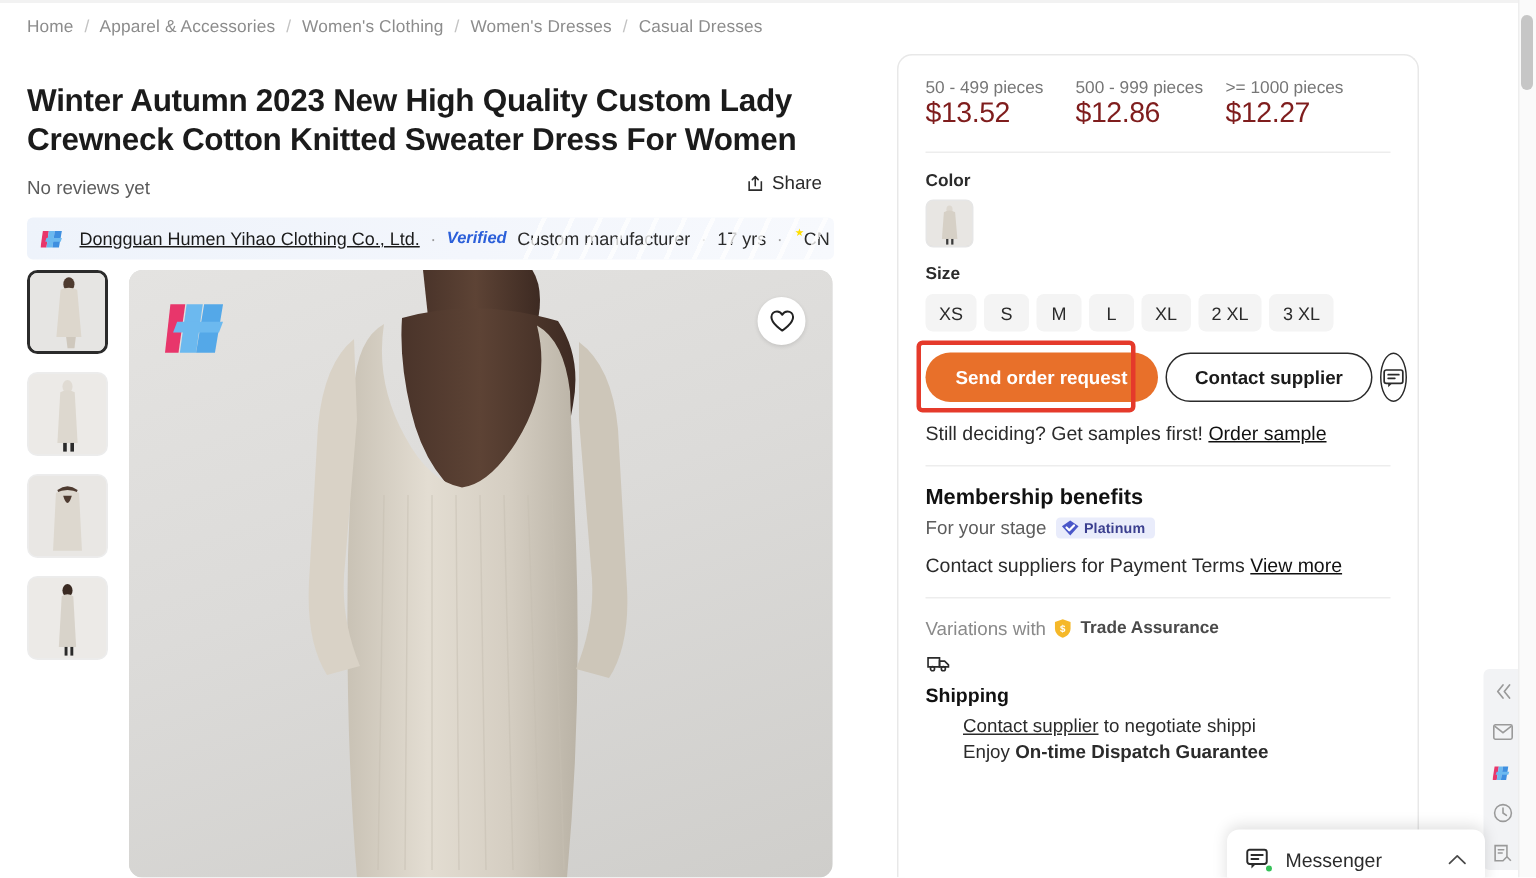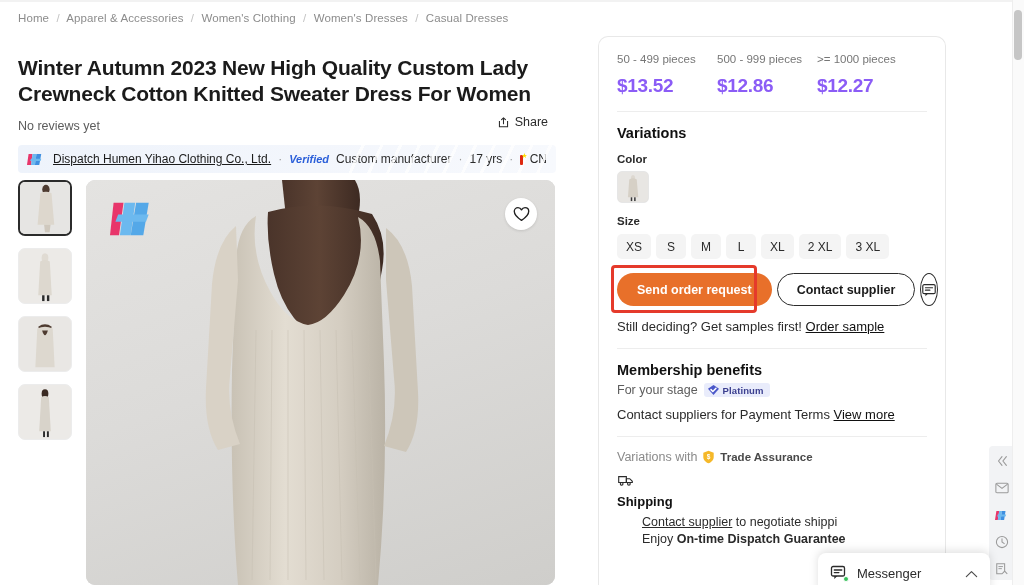--- a/index.html
+++ b/index.html
@@ -95,21 +95,21 @@
     position: absolute; left: 598px; top: 36px; width: 348px; height: 549px;
     background: #fff; border: 1px solid #e8e8e8; border-radius: 10px;
     border-bottom: none; border-bottom-left-radius: 0; border-bottom-right-radius: 0;
     padding: 16px 18px 12px 18px; overflow: hidden;
   }
   .tiers { display: flex; gap: 0; }
   .tier { flex: 0 0 auto; }
   .tier:nth-child(1) { width: 100px; }
   .tier:nth-child(2) { width: 100px; }
   .tier-qty { font-size: 11.5px; color: #767676; white-space: nowrap; }
-  .tier-price { font-size: 19px; font-weight: 700; color: #8b5cf6; margin-top: 10px; letter-spacing: -.3px; }
+  .tier-price { font-size: 19px; font-weight: 400; color: #7f1d1d; margin-top: 0; letter-spacing: -.3px; }
 
   .hr { height: 1px; background: #ededed; margin: 14px 0 13px 0; }
 
   .sec-title { font-size: 14.5px; font-weight: 700; color: #111; }
   .totopts { font-size: 13px; color: #2b2b2b; margin-top: 5px; display: flex; align-items: baseline; }
   .selectnow {
     margin-left: auto; font-size: 13px; font-weight: 700; color: #111;
     text-decoration: underline; cursor: pointer;
   }
   .sublbl { font-size: 11.5px; font-weight: 700; color: #2b2b2b; margin-top: 12px; }
@@ -227,21 +227,21 @@
     </div>
 
     <div class="supplier">
       <div class="stripes"></div>
       <svg class="minilogo" viewBox="0 0 24 18">
         <path d="M2 2h5l-2 14H0z" fill="#e8366b"></path>
         <path d="M7 2h5l-2 14H5z" fill="#6cb9ef"></path>
         <path d="M12 2h6l-2.5 14H10z" fill="#3f8fe0"></path>
         <path d="M5 8h13l-1 3H4z" fill="#6cb9ef"></path>
       </svg>
-      <span class="supname">Dispatch Humen Yihao Clothing Co., Ltd.</span>
+      <span class="supname">Dongguan Humen Yihao Clothing Co., Ltd.</span>
       <span class="dot">·</span>
       <span class="verified">
         <span>Verified</span>
       </span>
       <span class="suptext">Custom manufacturer</span>
       <span class="dot">·</span>
       <span class="suptext">17 yrs</span>
       <span class="dot">·</span>
       <span class="flag"></span>
       <span class="suptext">CN</span>
@@ -351,21 +351,20 @@
         <div class="tier-price">$12.86</div>
       </div>
       <div class="tier">
         <div class="tier-qty">&gt;= 1000 pieces</div>
         <div class="tier-price">$12.27</div>
       </div>
     </div>
 
     <div class="hr"></div>
 
-    <div class="sec-title">Variations</div>
 
     <div class="sublbl">Color</div>
     <div class="swatch">
       <svg width="100%" height="100%" viewBox="0 0 32 32">
         <rect width="32" height="32" fill="#e8e6e3"></rect>
         <ellipse cx="16" cy="6" rx="2.2" ry="2.8" fill="#ddd8d0"></ellipse>
         <path d="M12 8q4 -2.5 8 0l1.6 19h-11z" fill="#d6d0c6"></path>
         <rect x="13.6" y="27" width="1.6" height="4" fill="#3a3a3a"></rect>
         <rect x="17.2" y="27" width="1.6" height="4" fill="#3a3a3a"></rect>
       </svg>

